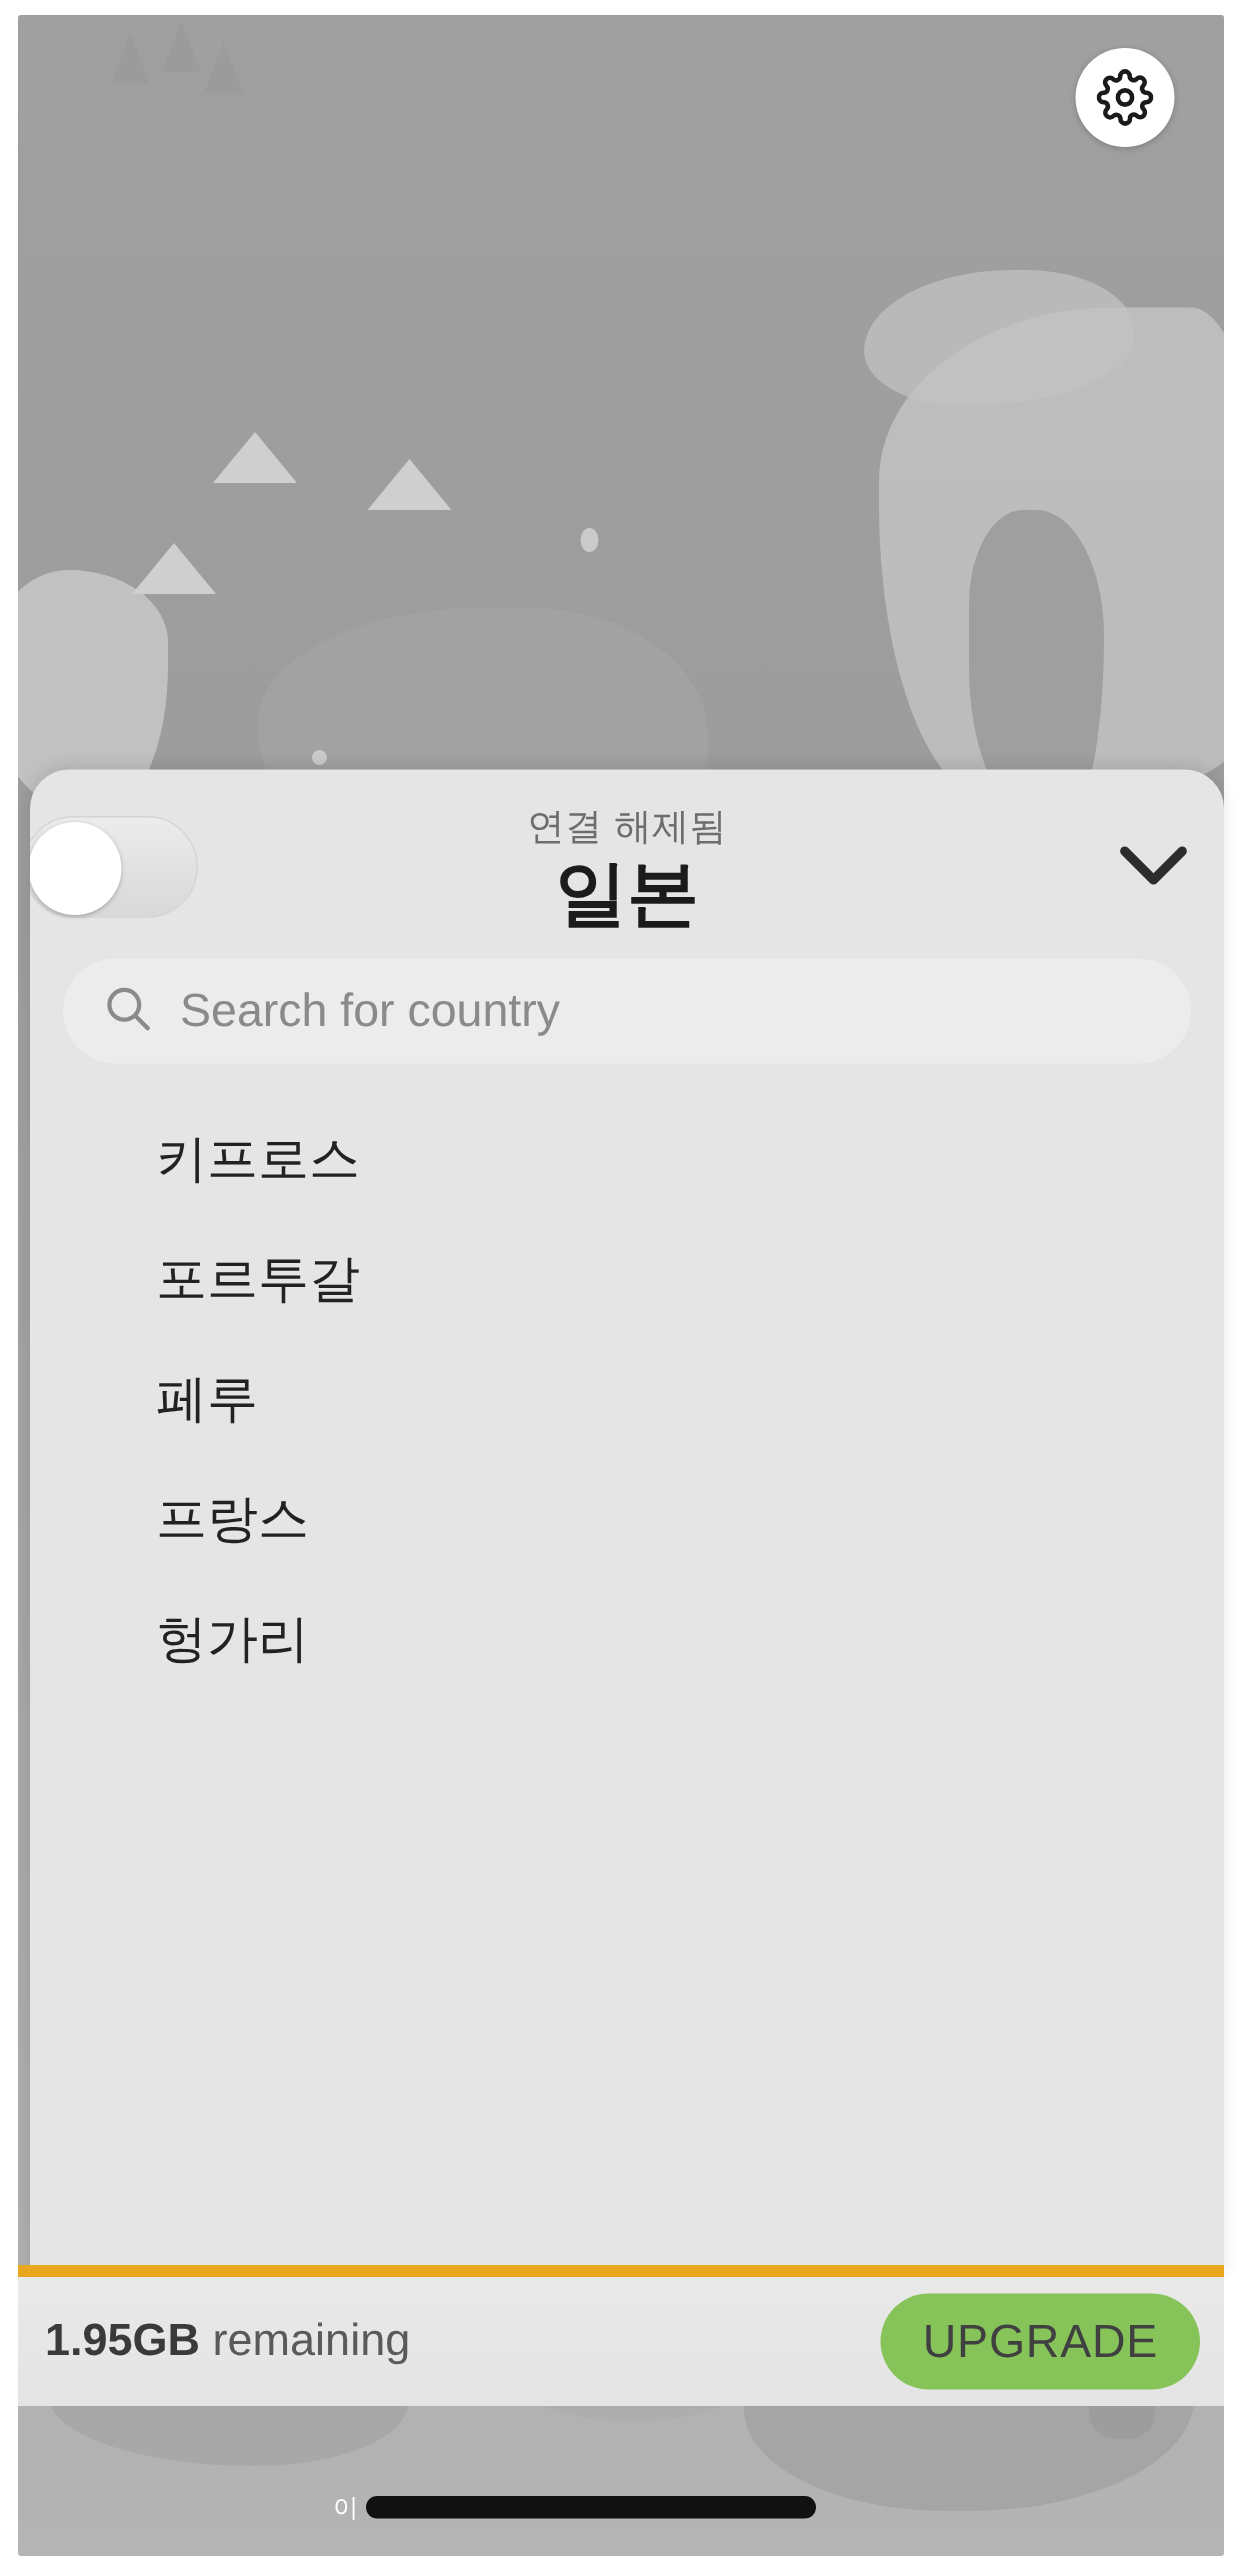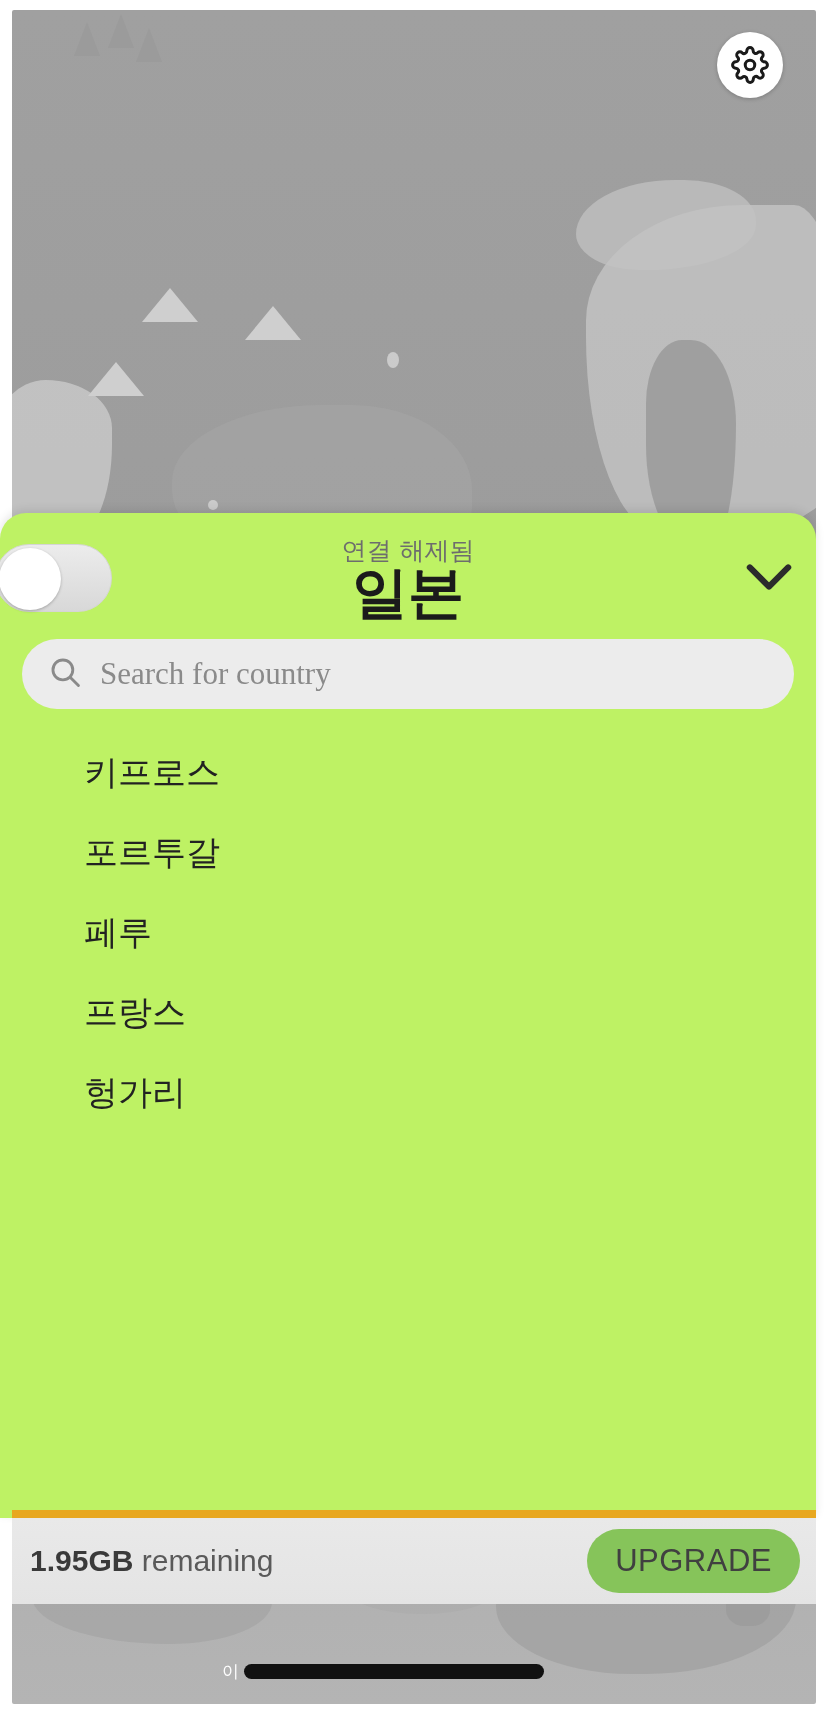--- a/index.html
+++ b/index.html
@@ -150,25 +150,25 @@
     align-items: center;
     justify-content: center;
     box-shadow: 0 1px 4px rgba(0,0,0,.22);
     z-index: 20;
   }
   .gear-btn svg { display: block; }
 
   
   .sheet {
     position: absolute;
-    left: 0;
+    left: 20px;
     right: 12px;
     top: 513px;
     height: 1005px;
-    background: #bef264;
+    background: #e5e5e5;
     border-radius: 26px 26px 0 0;
     box-shadow: 0 -3px 10px rgba(0,0,0,.10);
     z-index: 10;
     overflow: hidden;
   }
 
   .sheet-header {
     position: relative;
     height: 118px;
   }
@@ -200,26 +200,26 @@
     text-align: center;
     pointer-events: none;
   }
   .status-text {
     font-size: 25px;
     color: #6d6d6d;
     line-height: 32px;
     font-family: "DejaVu Sans", "Liberation Sans", sans-serif;
   }
   .country-title {
-    font-size: 56px;
+    font-size: 48px;
     font-weight: bold;
     color: #1b1b1b;
     line-height: 56px;
     margin-top: 2px;
-    font-family: Liberation Mono, monospace;
+    font-family: Liberation Sans, sans-serif;
   }
 
   .chevron-btn {
     position: absolute;
     right: 16px;
     top: 40px;
     width: 62px;
     height: 52px;
     display: flex;
     align-items: center;
@@ -237,21 +237,21 @@
     padding: 0 26px;
   }
   .search-icon { flex: 0 0 auto; margin-right: 18px; display: block; }
   .search-input {
     flex: 1 1 auto;
     border: 0;
     outline: none;
     background: transparent;
     font-size: 31px;
     color: #6f6f6f;
-    font-family: Liberation Serif, serif;
+    font-family: Liberation Sans, sans-serif;
   }
   .search-input::placeholder { color: #8a8a8a; opacity: 1; }
 
   
   .country-list {
     margin-top: 24px;
     height: 700px;
     overflow: hidden;
   }
   .country-item {

